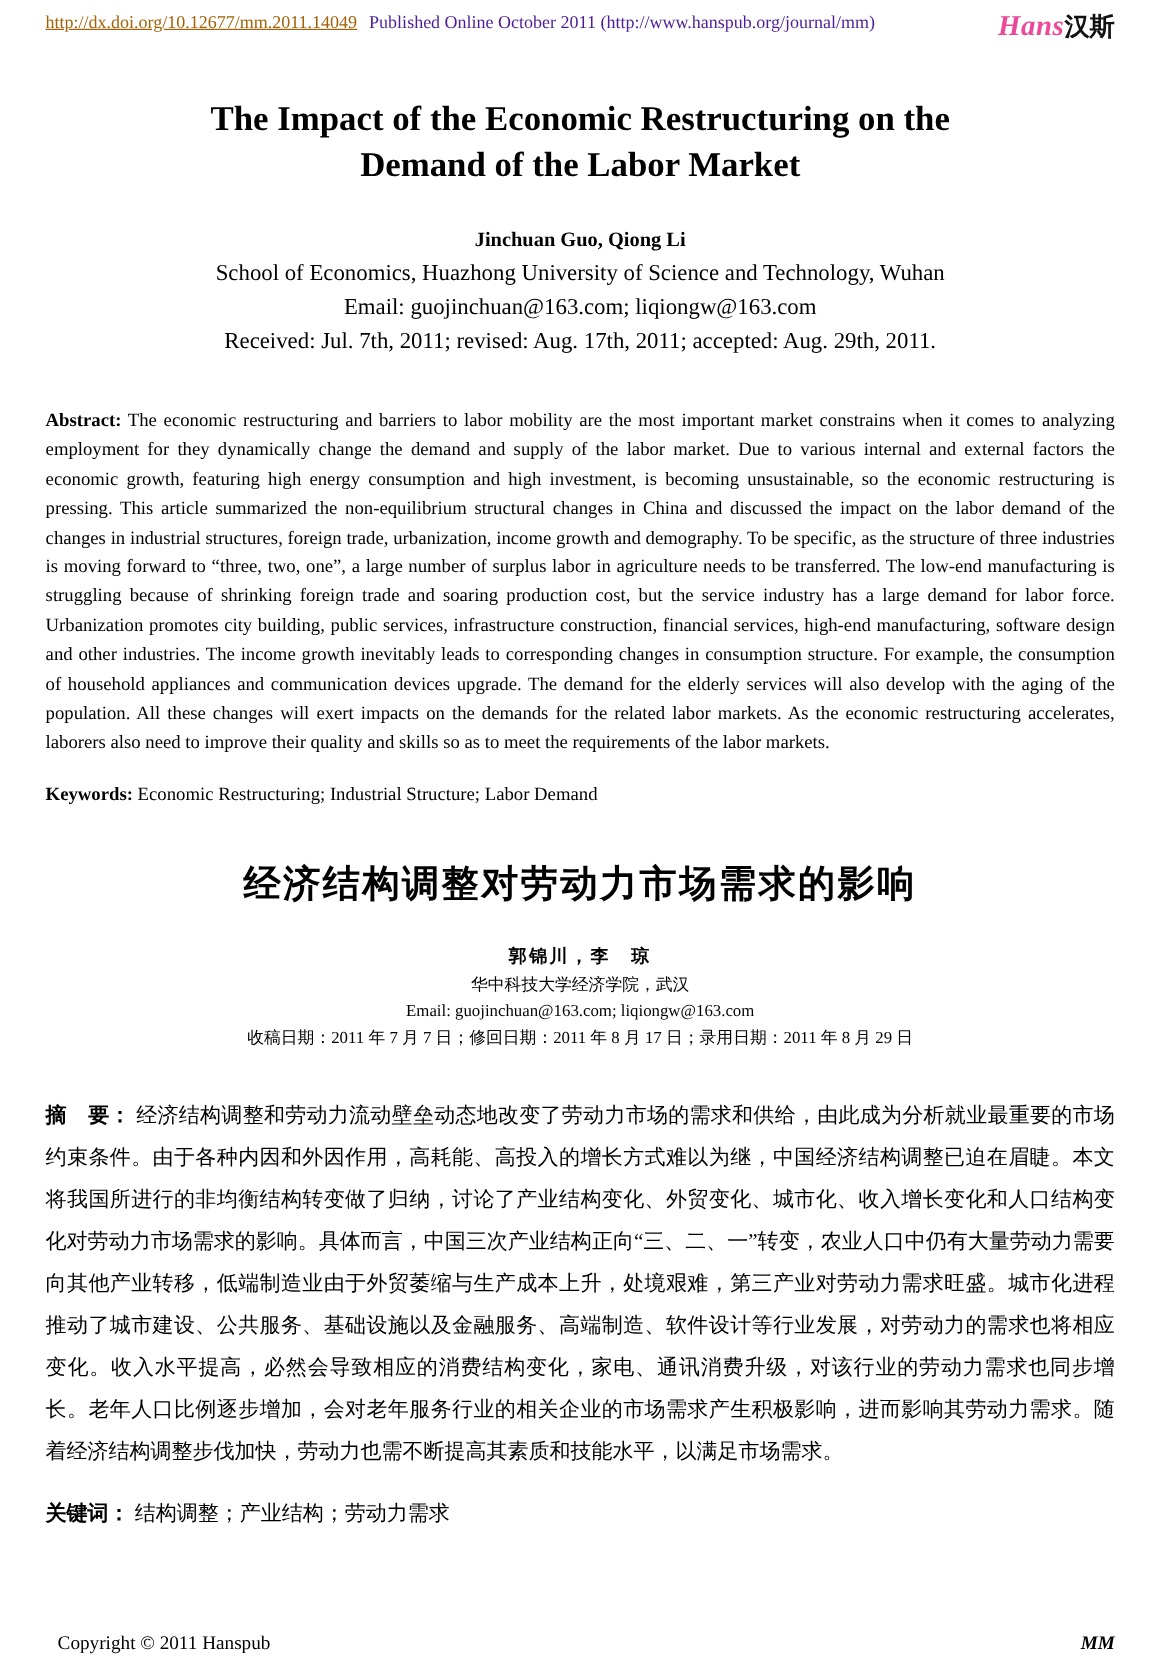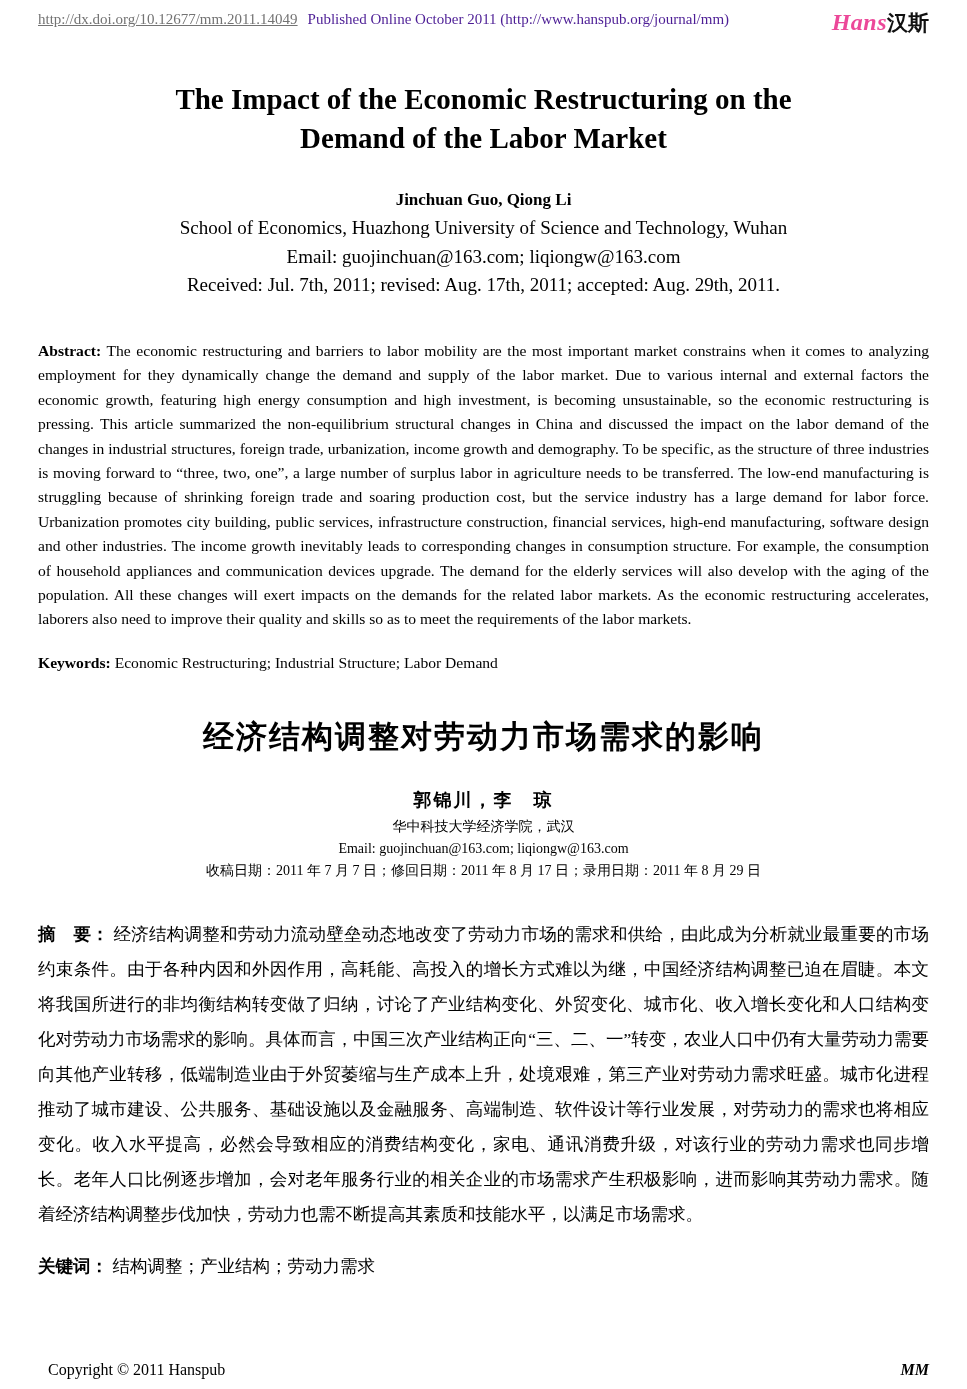--- a/index.html
+++ b/index.html
@@ -20,21 +20,21 @@
   
   .header-row {
     display: flex;
     justify-content: space-between;
     align-items: flex-start;
   }
   .header-left { }
   .journal-line { font-size: 17px; font-weight: bold; line-height: 1.35; }
   .journal-line .jtitle { font-style: italic; }
   .doi-line { font-size: 15px; margin-top: 3px; }
-  .doi-link { color: #737373; text-decoration: underline; cursor: pointer; }
+  .doi-link { color: #a16207; text-decoration: underline; cursor: pointer; }
   .published { color: #4c1d95; margin-left: 10px; }
   .logo { font-weight: bold; font-size: 24px; white-space: nowrap; line-height: 1; margin-top: 2px; }
   .logo .hans { color: #ec4899; font-style: italic; letter-spacing: 0.5px; }
   .logo .hanscn { color: #111; font-size: 21px; }
   
   .en-title {
     margin-top: 46px;
     text-align: center;
     font-size: 29px;
     font-weight: bold;
@@ -57,21 +57,21 @@
   }
   
   .cn-title {
     margin-top: 44px;
     text-align: center;
     font-size: 31px;
     font-weight: bold;
     letter-spacing: 2px;
   }
   .cn-author-block { margin-top: 30px; text-align: center; }
-  .cn-authors { font-size: 18px; font-weight: bold; letter-spacing: 2px; }
+  .cn-authors { font-size: 15px; font-weight: bold; letter-spacing: 2px; }
   .cn-meta { font-size: 14px; line-height: 1.5; margin-top: 4px; }
   .cn-meta div { margin-top: 1px; }
   .cn-abstract {
     margin-top: 36px;
     font-size: 17.5px;
     line-height: 35px;
     text-align: justify;
   }
   .cn-keywords { margin-top: 22px; font-size: 17.5px; }
   .blabel { font-weight: bold; }

